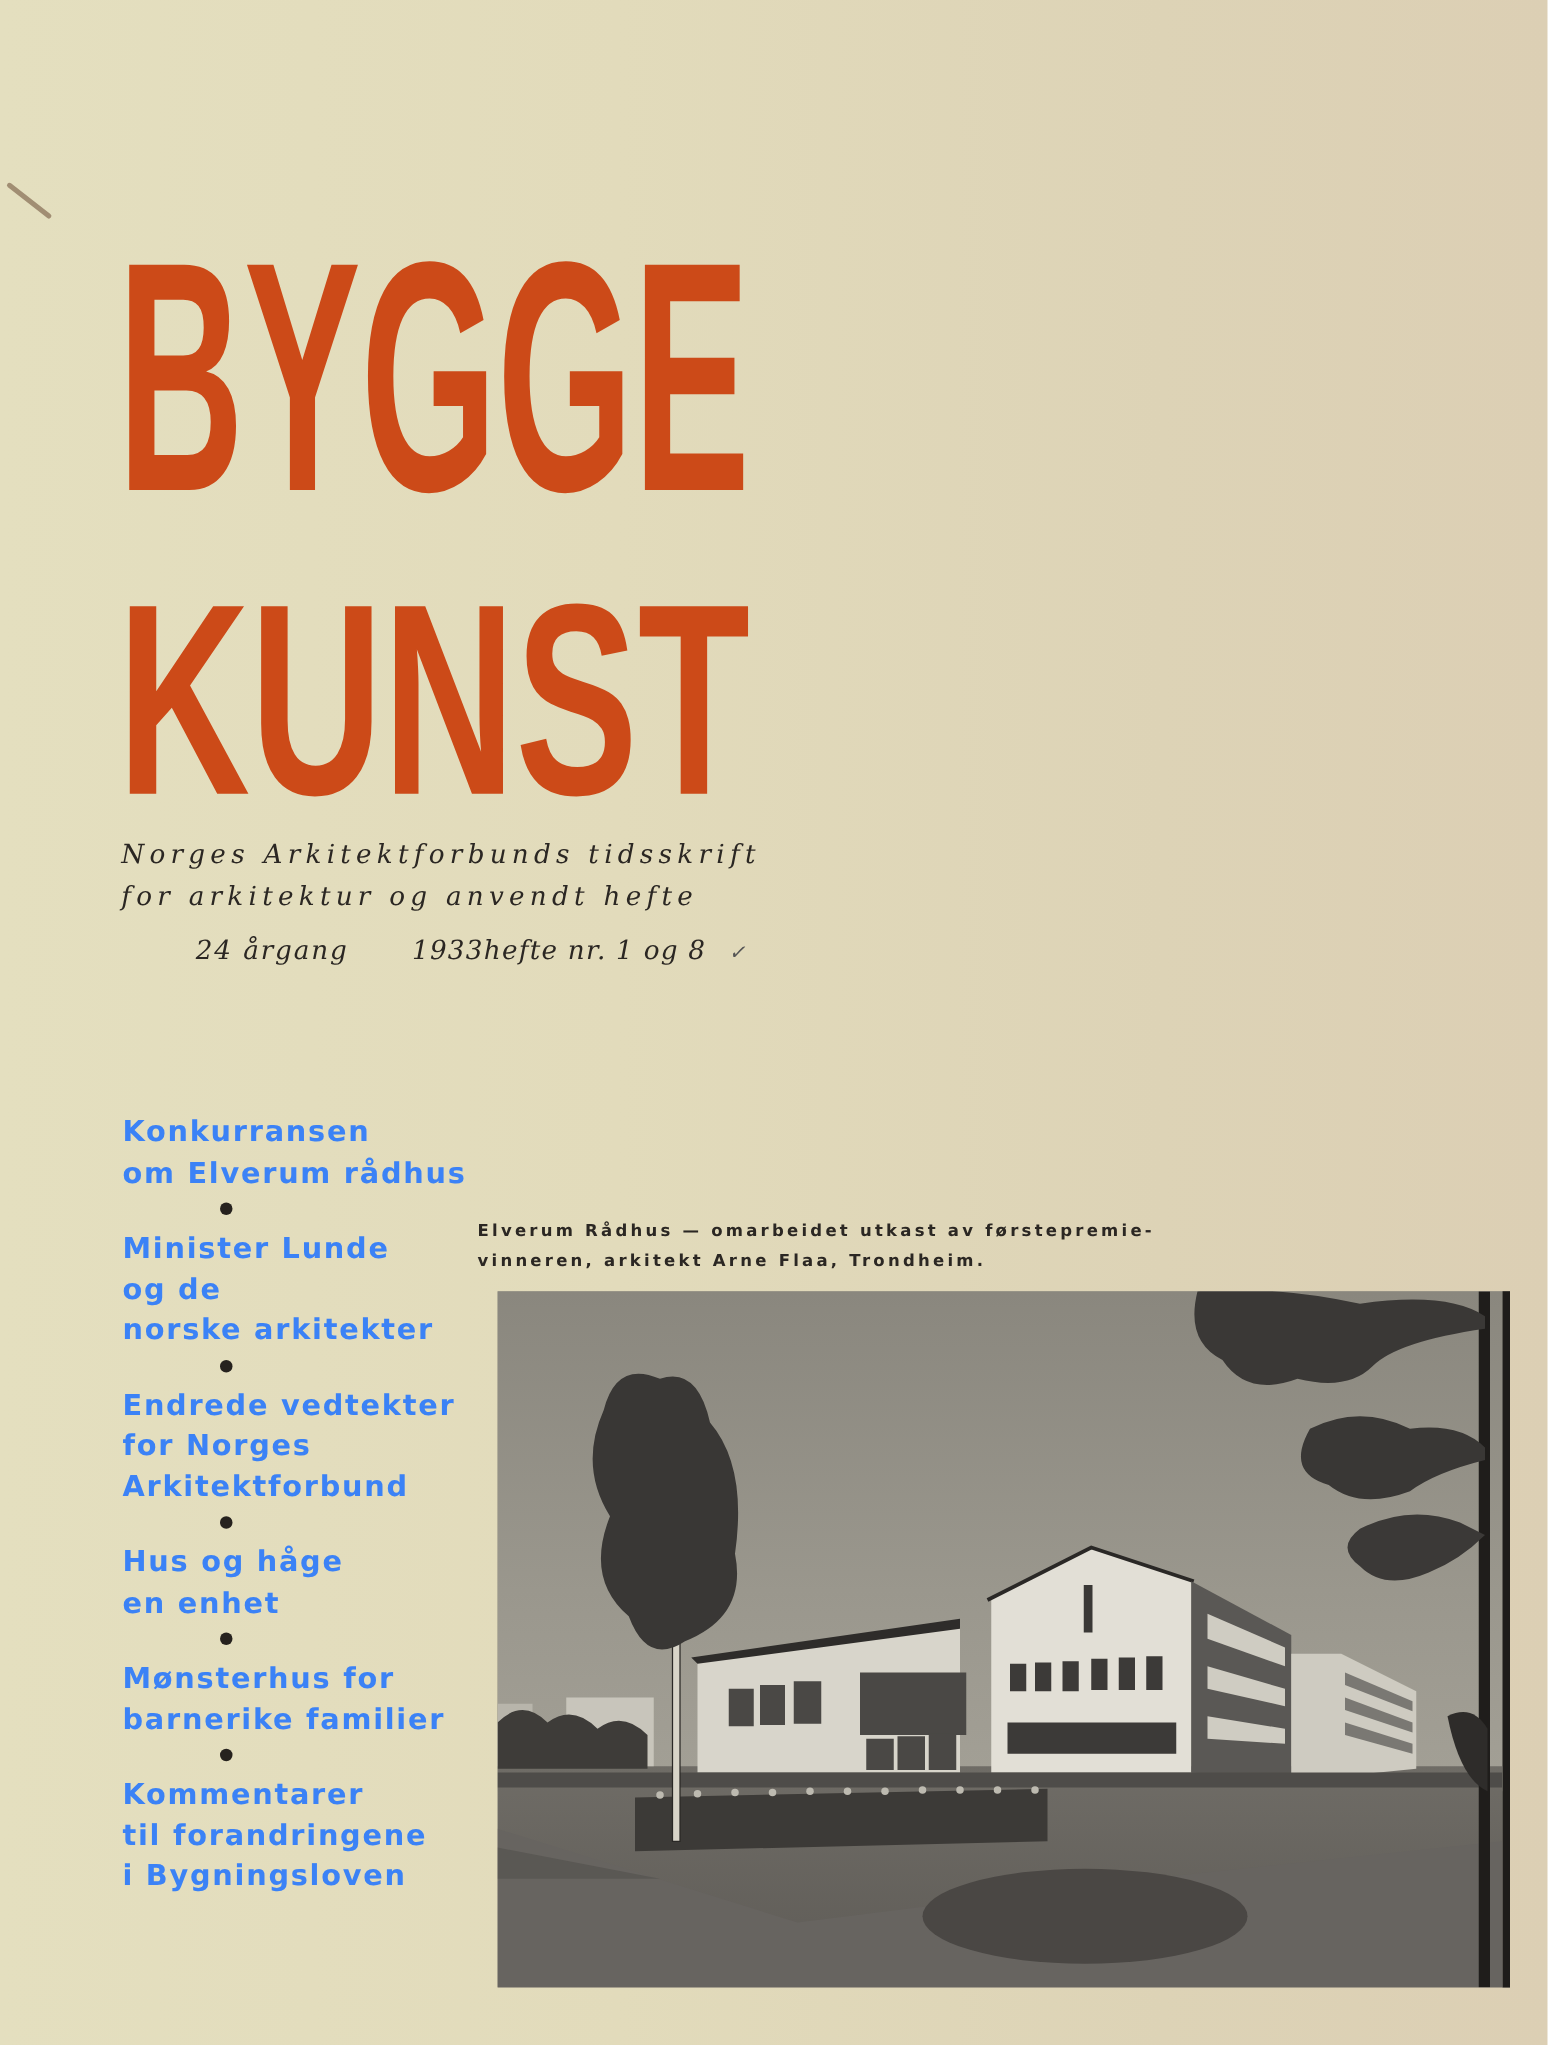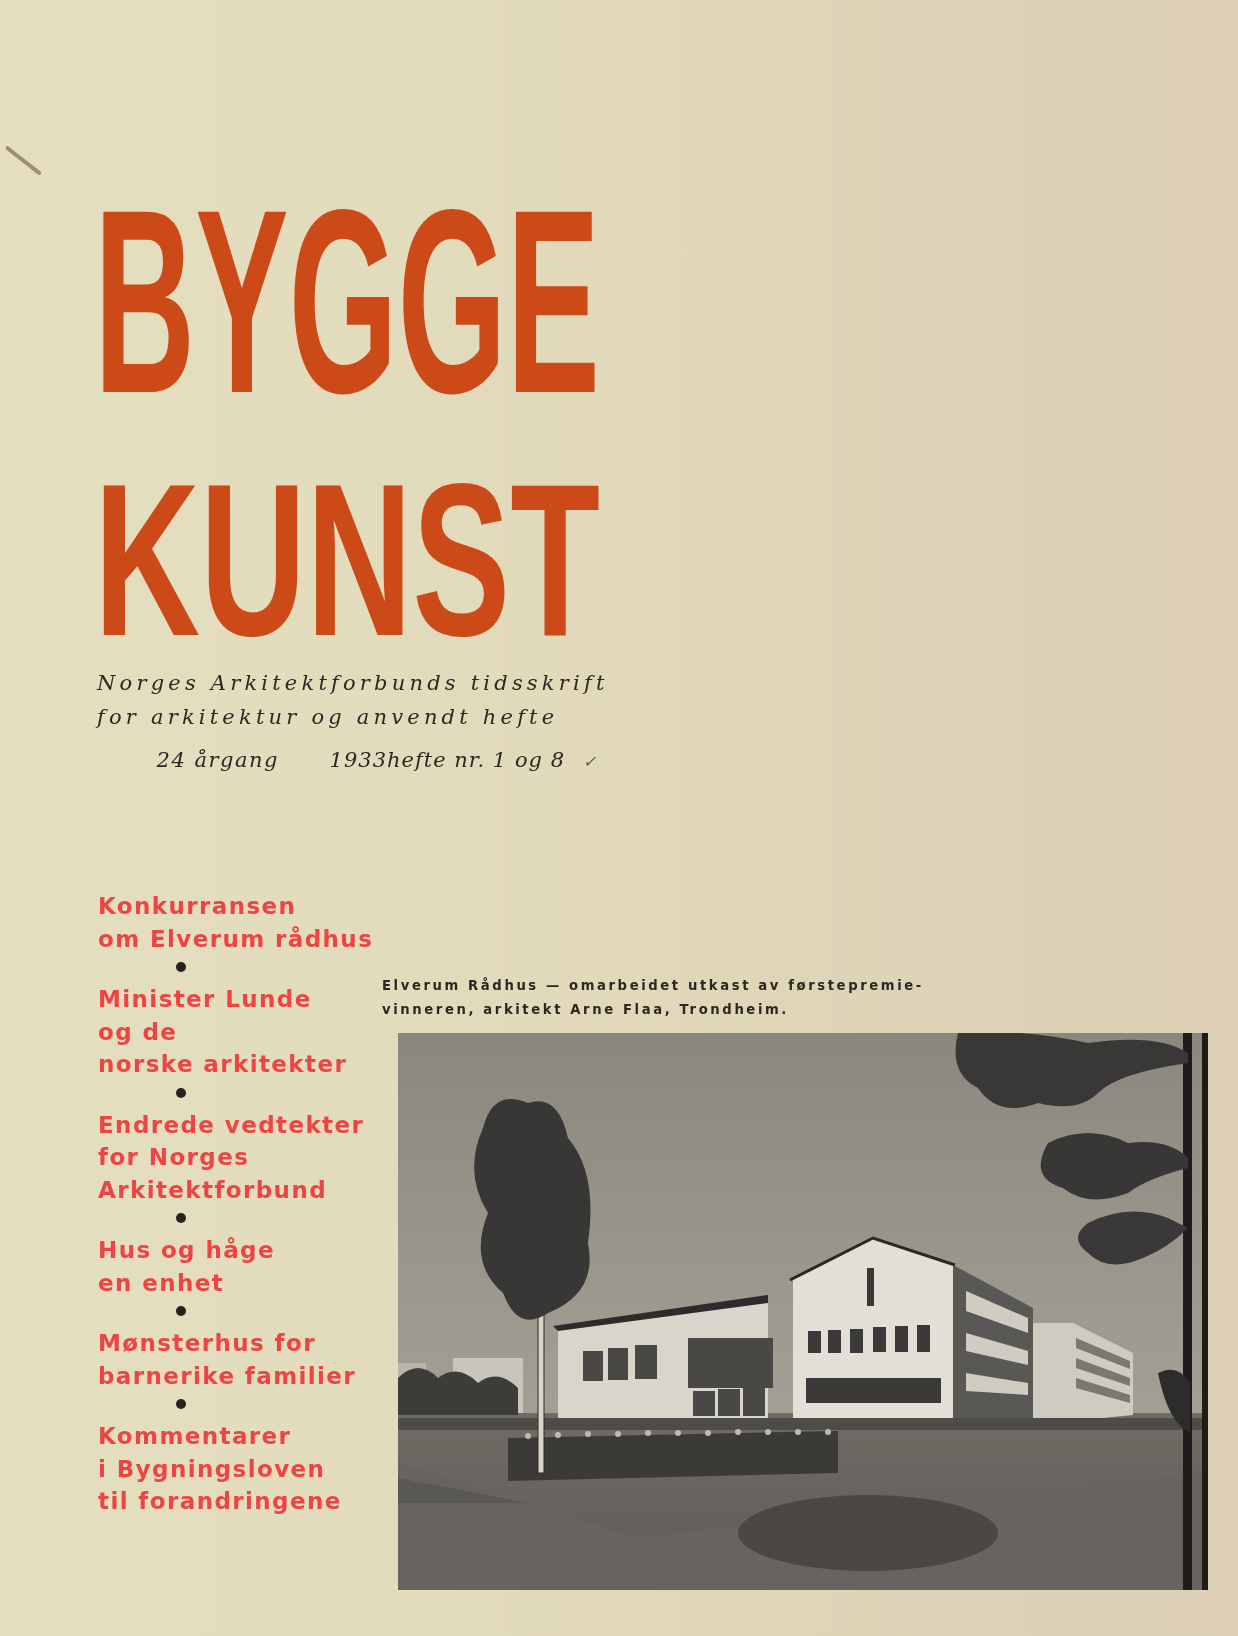--- a/index.html
+++ b/index.html
@@ -9,21 +9,21 @@
   .page{position:absolute;inset:0;}
   .spine-mark{position:absolute;left:6px;top:145px;width:44px;height:4px;background:#6a4a34;opacity:.55;transform:rotate(38deg);transform-origin:left center;border-radius:2px;}
   .title-svg{position:absolute;left:94px;top:128px;width:506px;height:510px;}
   .subtitle{position:absolute;left:97px;top:666px;font-family:"DejaVu Serif",serif;font-style:italic;font-size:21px;letter-spacing:4.2px;line-height:34px;color:#2b2723;white-space:nowrap;}
   .issue-line{position:absolute;left:97px;top:748px;font-family:"DejaVu Serif",serif;font-style:italic;font-size:21px;color:#2b2723;white-space:nowrap;letter-spacing:1px;}
   .issue-line span{display:inline-block;text-align:right;}
   .issue-line .vol{width:182px;letter-spacing:1.5px;}
   .issue-line .year{width:108px;letter-spacing:1px;}
   .issue-line .nr{letter-spacing:1px;}
   .issue-line .check{margin-left:18px;font-size:16px;color:#555;}
-  .contents{position:absolute;left:98px;top:890px;width:300px;font-family:"DejaVu Sans",sans-serif;font-weight:bold;font-size:23px;line-height:32.5px;color:#ef4444;letter-spacing:1.4px;}
+  .contents{position:absolute;left:98px;top:890px;width:300px;font-family:"DejaVu Sans",sans-serif;font-weight:bold;font-size:23px;line-height:32.5px;color:#3b82f6;letter-spacing:1.4px;}
   .contents .item{margin:0;}
   .contents .line{display:block;white-space:nowrap;}
   .contents .bullet{display:block;height:28px;position:relative;}
   .contents .bullet::before{content:"";position:absolute;left:78px;top:7px;width:10px;height:10px;border-radius:50%;background:#26221e;}
   .caption{position:absolute;left:382px;top:974px;width:620px;font-family:"DejaVu Sans",sans-serif;font-weight:bold;font-size:13.2px;letter-spacing:2.6px;line-height:24px;color:#2b2723;}
   .illustration{position:absolute;left:398px;top:1033px;width:810px;height:557px;background:#8d8a80;border-right:6px solid #1e1c1a;box-sizing:border-box;overflow:hidden;}
   .illustration svg{display:block;width:100%;height:100%;}
 </style>
 </head>
 <body>
@@ -71,22 +71,22 @@
       <span class="line">en enhet</span>
     </div>
     <span class="bullet"></span>
     <div class="item">
       <span class="line">Mønsterhus for</span>
       <span class="line">barnerike familier</span>
     </div>
     <span class="bullet"></span>
     <div class="item">
       <span class="line">Kommentarer</span>
+      <span class="line">til forandringene</span>
       <span class="line">i Bygningsloven</span>
-      <span class="line">til forandringene</span>
     </div>
   </div>
 
   <div class="caption">
     <div>Elverum Rådhus — omarbeidet utkast av førstepremie-</div>
     <div>vinneren, arkitekt Arne Flaa, Trondheim.</div>
   </div>
 
   <div class="illustration">
     <svg viewBox="0 0 804 557" preserveAspectRatio="none">

